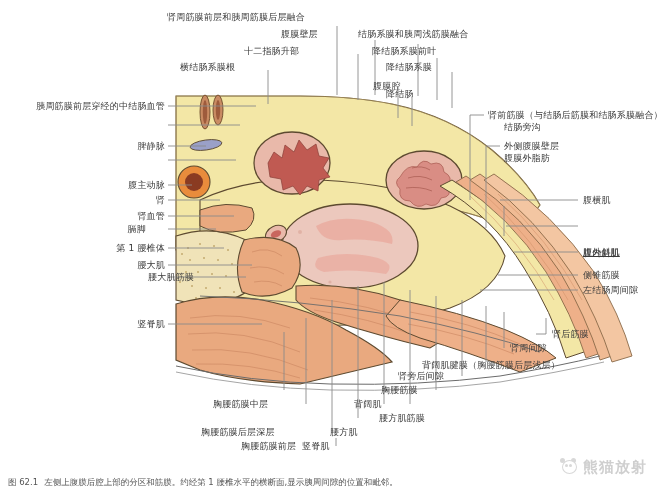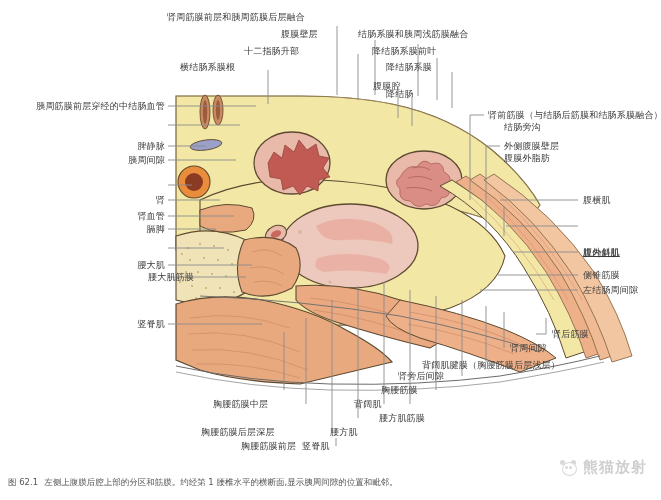--- a/index.html
+++ b/index.html
@@ -15,21 +15,21 @@
   }
   .lbl.r{text-align:right;}
   svg{position:absolute;left:0;top:0;}
   #caption{
     position:absolute;left:8px;top:476px;width:500px;
     font-size:8.5px;color:#555;line-height:12px;white-space:nowrap;
   }
   #caption .num{margin-right:6px;}
   #wm{
     position:absolute;right:14px;top:458px;
-    display:flex;align-items:center;gap:5px;
+    display:flex;gap:5px;
     color:#cfcfcf;font-size:15px;letter-spacing:1px;font-weight:bold;
   }
   #wm .pandaicon{
     width:19px;height:16px;position:relative;display:inline-block;
   }
   #wm .pandaicon .head{
     position:absolute;left:3px;top:2px;width:13px;height:12px;
     border-radius:50%;border:1.4px solid #d8d8d8;background:#fff;
   }
   #wm .pandaicon .ear{
@@ -265,24 +265,25 @@
   <div class="lbl" style="left:358px;top:29px;">结肠系膜和胰周浅筋膜融合</div>
   <div class="lbl" style="left:244px;top:46px;">十二指肠升部</div>
   <div class="lbl" style="left:372px;top:46px;">降结肠系膜前叶</div>
   <div class="lbl" style="left:180px;top:62px;">横结肠系膜根</div>
   <div class="lbl" style="left:386px;top:62px;">降结肠系膜</div>
   <div class="lbl" style="left:373px;top:81px;">腹膜腔</div>
   <div class="lbl" style="left:386px;top:89px;">降结肠</div>
 
   <div class="lbl r" style="left:0px;top:101px;width:165px;">胰周筋膜前层穿经的中结肠血管</div>
   <div class="lbl r" style="left:0px;top:141px;width:165px;">脾静脉</div>
-  <div class="lbl r" style="left:0px;top:155px;width:165px;">胰周间隙</div>
+  <div class="lbl r" style="left:0px;top:180px;width:165px;">腹主动脉</div>
   <div class="lbl r" style="left:0px;top:195px;width:165px;">肾</div>
   <div class="lbl r" style="left:0px;top:211px;width:165px;">肾血管</div>
-  <div class="lbl r" style="left:0px;top:224px;width:165px;">膈脚</div>
+  <div class="lbl r" style="left:0px;top:224px;width:146px;">膈脚</div>
+  <div class="lbl r" style="left:0px;top:243px;width:165px;">第 1 腰椎体</div>
   <div class="lbl r" style="left:0px;top:260px;width:165px;">腰大肌</div>
   <div class="lbl r" style="left:0px;top:272px;width:165px;padding-left:29px;">腰大肌筋膜</div>
   <div class="lbl r" style="left:0px;top:319px;width:165px;">竖脊肌</div>
 
   <div class="lbl" style="left:488px;top:110px;">肾前筋膜（与结肠后筋膜和结肠系膜融合）</div>
   <div class="lbl" style="left:504px;top:122px;">结肠旁沟</div>
   <div class="lbl" style="left:504px;top:141px;">外侧腹膜壁层</div>
   <div class="lbl" style="left:504px;top:153px;">腹膜外脂肪</div>
   <div class="lbl" style="left:583px;top:195px;">腹横肌</div>
   <div class="lbl" style="left:583px;top:221px;margin-top:27px;">腹内斜肌</div>

